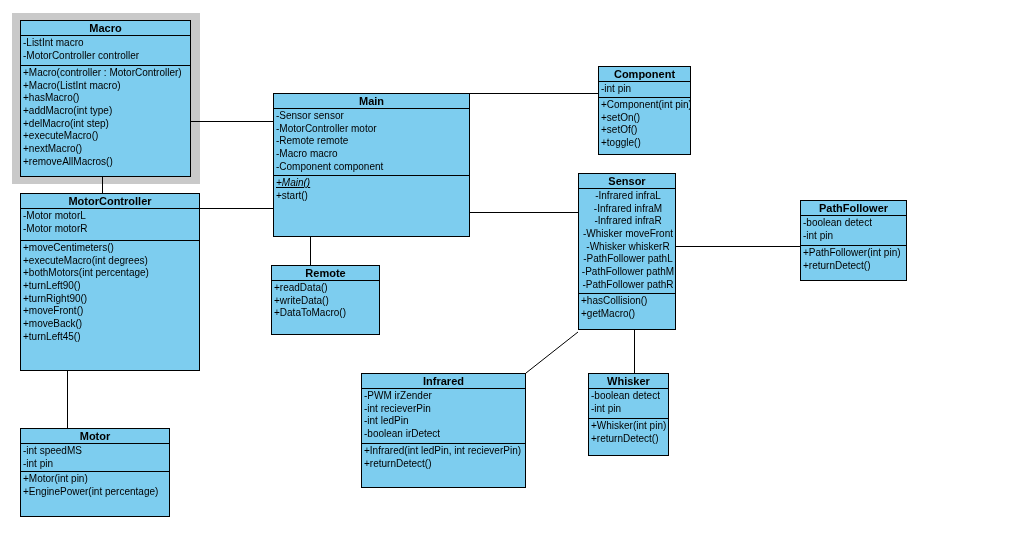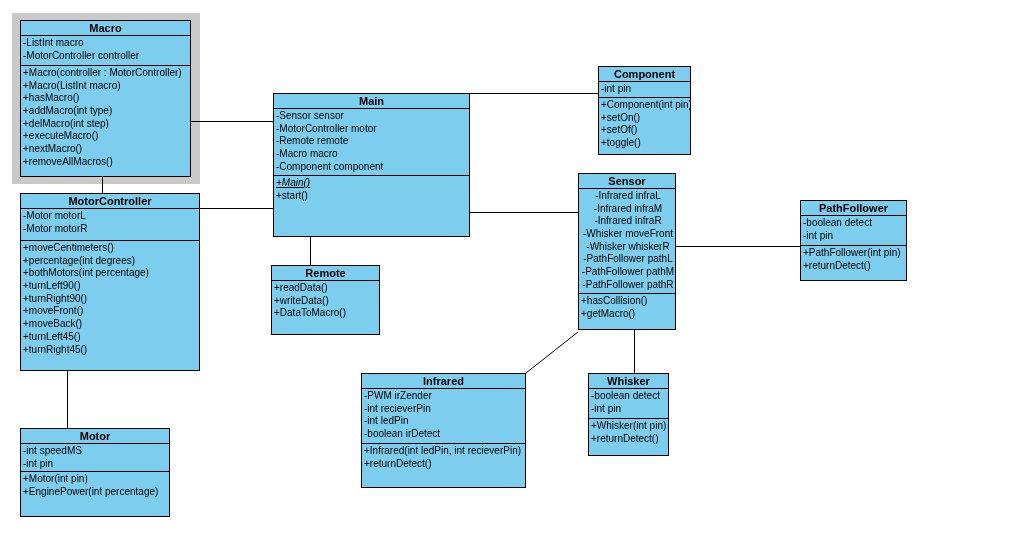--- a/index.html
+++ b/index.html
@@ -68,28 +68,27 @@
   </div>
 
   <div class="uml-class" style="left:20px;top:193px;width:180px;height:178px;">
     <div class="title">MotorController</div>
     <div class="attrs" style="height:30px;">
         <div class="row">-Motor motorL</div>
         <div class="row">-Motor motorR</div>
       </div>
     <div class="methods">
         <div class="row">+moveCentimeters()</div>
-        <div class="row">+percentage(int degrees)</div>
+        <div class="row">+executeMacro(int degrees)</div>
         <div class="row">+bothMotors(int percentage)</div>
         <div class="row">+turnLeft90()</div>
         <div class="row">+turnRight90()</div>
         <div class="row">+moveFront()</div>
         <div class="row">+moveBack()</div>
         <div class="row">+turnLeft45()</div>
-        <div class="row">+turnRight45()</div>
       </div>
   </div>
 
   <div class="uml-class" style="left:20px;top:428px;width:150px;height:89px;justify-content:center;">
     <div class="title">Motor</div>
     <div class="attrs" style="height:26px;">
         <div class="row">-int speedMS</div>
         <div class="row">-int pin</div>
       </div>
     <div class="methods">

